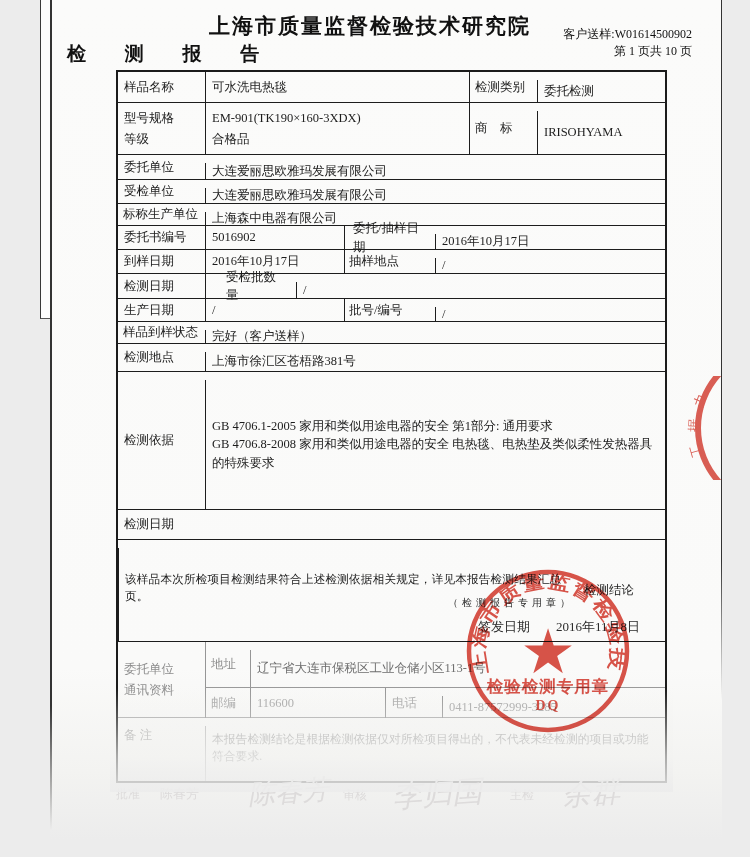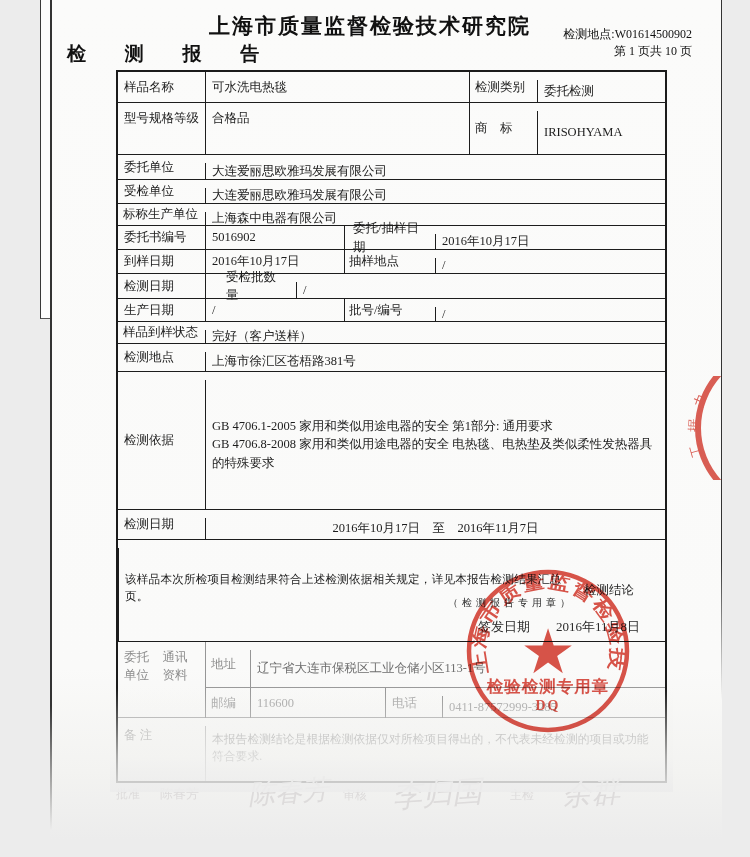--- a/index.html
+++ b/index.html
@@ -29,21 +29,21 @@
   .tbl{position:absolute;left:66px;top:70px;width:551px;border:2px solid #1b1b1b;
     font-size:12.5px;color:#1c1c1c;background:transparent;box-sizing:border-box;}
   .row{display:flex;border-top:1px solid #1d1d1d;box-sizing:border-box;}
   .row.first{border-top:none;}
   .cell{border-left:1px solid #1d1d1d;padding:2px 6px;display:flex;align-items:center;
     box-sizing:border-box;line-height:1.45;}
   .cell.c1{border-left:none;}
   .cell.grow{flex:1;margin-top:8px;}
   .col-label{width:87px;flex:none;}
   .center{justify-content:center;text-align:center;}
-  .vsplit{flex-direction:row;align-items:flex-start;justify-content:space-between;padding-top:6px;padding-bottom:6px;}
+  .vsplit{flex-direction:column;align-items:flex-start;justify-content:space-between;padding-top:6px;padding-bottom:6px;}
   .topalign{align-items:flex-start;padding-top:8px;}
   .sub{flex:1;display:flex;flex-direction:column;}
   .subrow{display:flex;flex:none;box-sizing:border-box;}
   .gray-b{border-color:#969696;}
   .light-b{border-color:#b8b8b8;}
   .txt-g1{color:#8d8d8d;}
   .txt-g2{color:#a6a6a6;}
   .txt-g3{color:#6e6e6e;}
 
   
@@ -74,39 +74,40 @@
 
   <div class="sheet-edge"></div>
 
   <div class="page">
     <div class="page-edge-l"></div>
     <div class="page-edge-r"></div>
 
     <div class="hd-title">上海市质量监督检验技术研究院</div>
     <div class="hd-sub">检 测 报 告</div>
     <div class="hd-no">
-      <div><span>检测地点:</span><span>W01614500902</span></div>
+      <div><span>客户送样:</span><span>W01614500902</span></div>
       <div>第 1 页共 10 页</div>
     </div>
 
     <div class="tbl">
 
       <div class="row first" style="height:30px">
         <div class="cell c1 col-label">样品名称</div>
         <div class="cell" style="width:264px">可水洗电热毯</div>
         <div class="cell" style="width:68px;padding:2px 5px">检测类别</div>
         <div class="cell grow">委托检测</div>
       </div>
 
       <div class="row" style="height:52px">
         <div class="cell c1 col-label vsplit">
           <span>型号规格</span>
           <span>等级</span>
         </div>
         <div class="cell vsplit" style="width:264px">
+          <span>EM-901(TK190×160-3XDX)</span>
           <span>合格品</span>
         </div>
         <div class="cell" style="width:68px;padding:2px 5px">商　标</div>
         <div class="cell grow">IRISOHYAMA</div>
       </div>
 
       <div class="row" style="height:25px">
         <div class="cell c1 col-label">委托单位</div>
         <div class="cell grow">大连爱丽思欧雅玛发展有限公司</div>
       </div>
@@ -161,21 +162,20 @@
       <div class="row" style="height:138px">
         <div class="cell c1 col-label">检测依据</div>
         <div class="cell grow" style="display:flex;flex-direction:column;justify-content:center;align-items:flex-start;">
           <span>GB 4706.1-2005 家用和类似用途电器的安全  第1部分: 通用要求</span>
           <span>GB 4706.8-2008 家用和类似用途电器的安全  电热毯、电热垫及类似柔性发热器具的特殊要求</span>
         </div>
       </div>
 
       <div class="row" style="height:30px">
         <div class="cell c1 col-label">检测日期</div>
-        <div class="cell grow center">2016年10月17日　至　2016年11月7日</div>
       </div>
 
       <div class="row" style="height:102px">
         <div class="cell grow topalign" style="font-size:11.6px;letter-spacing:.2px;padding-top:24px;align-items:flex-start;">该样品本次所检项目检测结果符合上述检测依据相关规定，详见本报告检测结果汇总页。</div>
         <div class="cell c1 col-label">检测结论</div>
       </div>
 
       <div class="row" style="height:76px">
         <div class="cell c1 col-label vsplit txt-g1" style="justify-content:center;gap:2px;">
           <span>委托单位</span>

